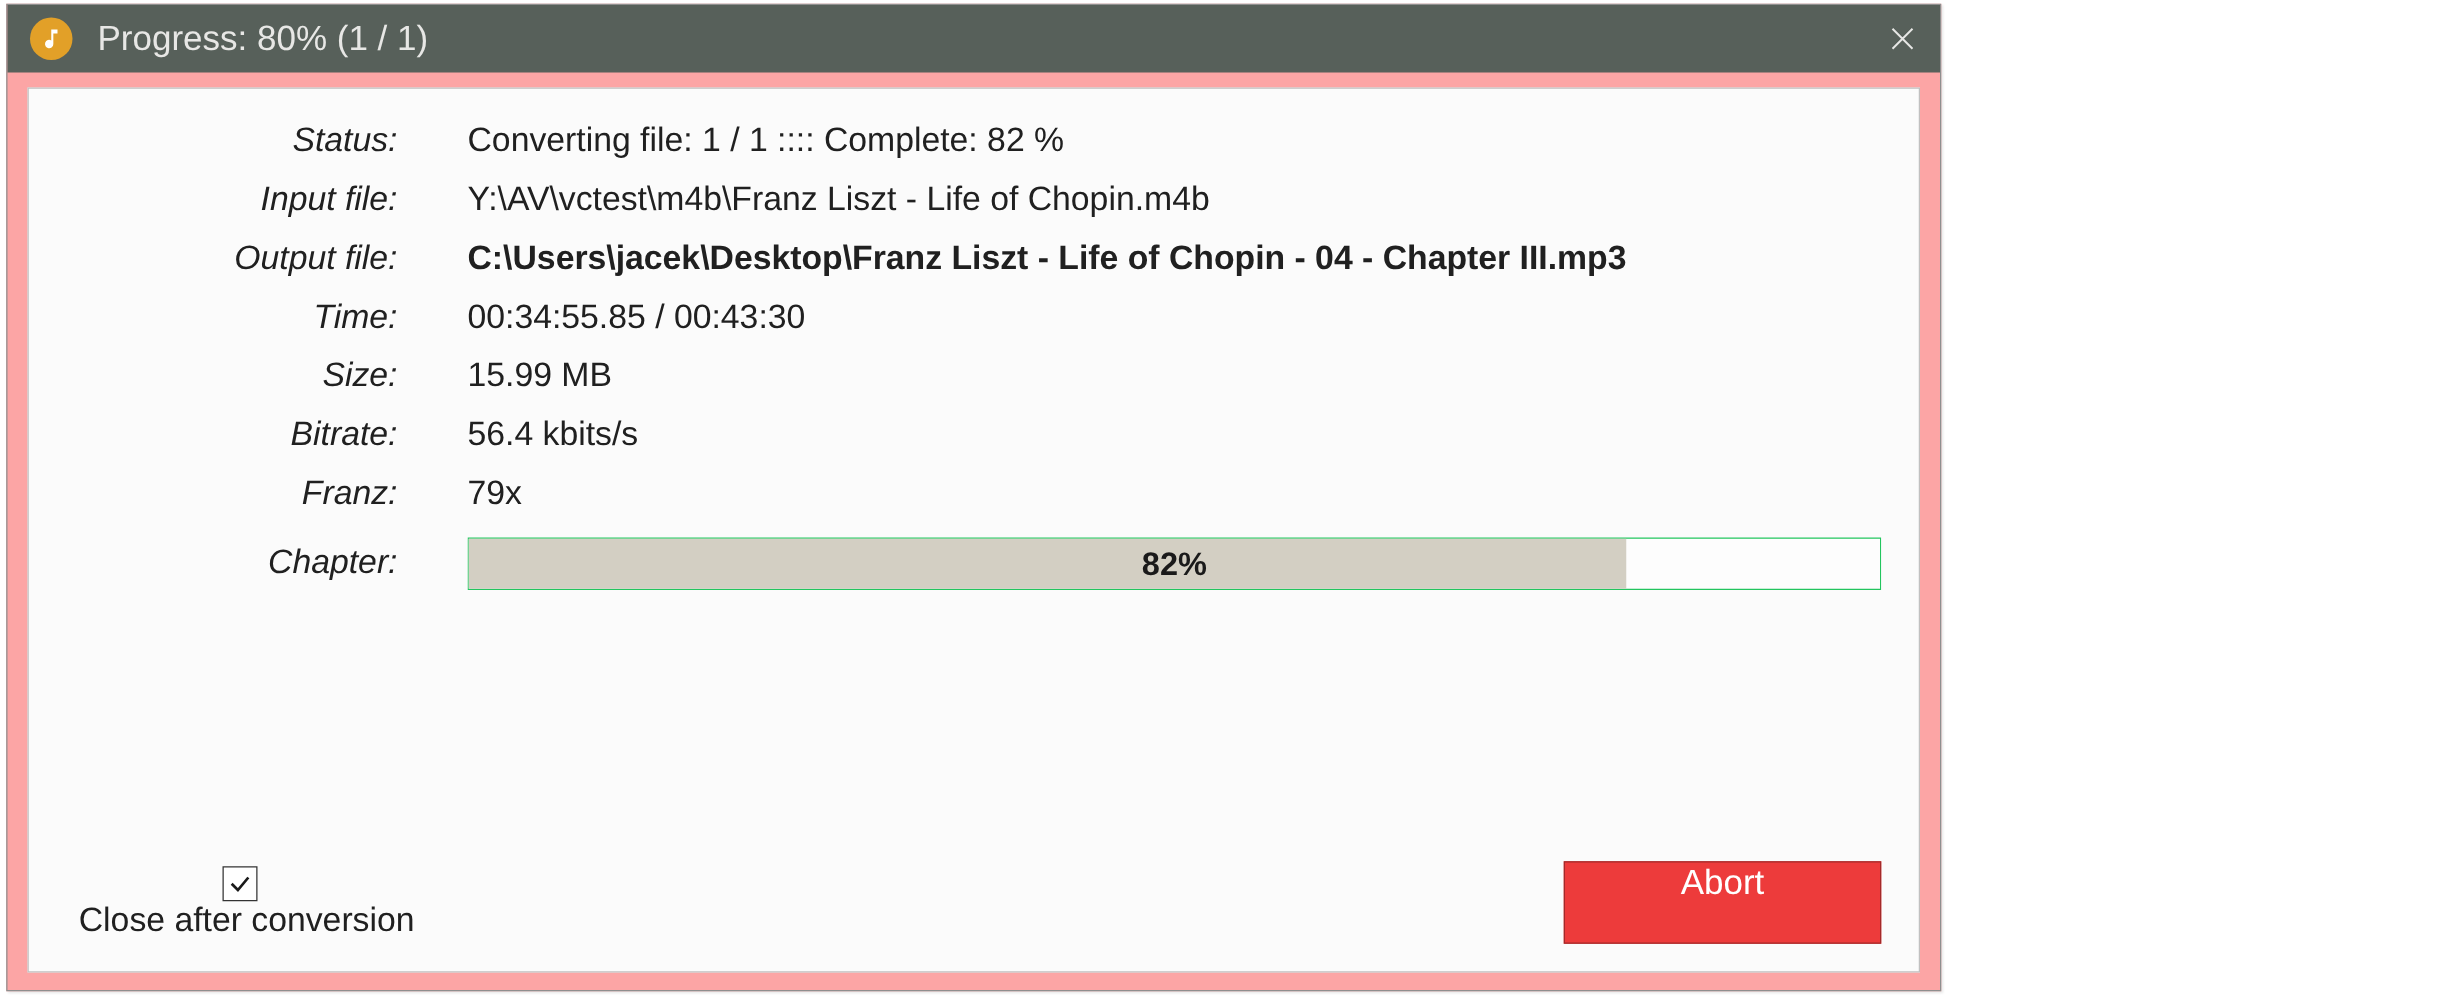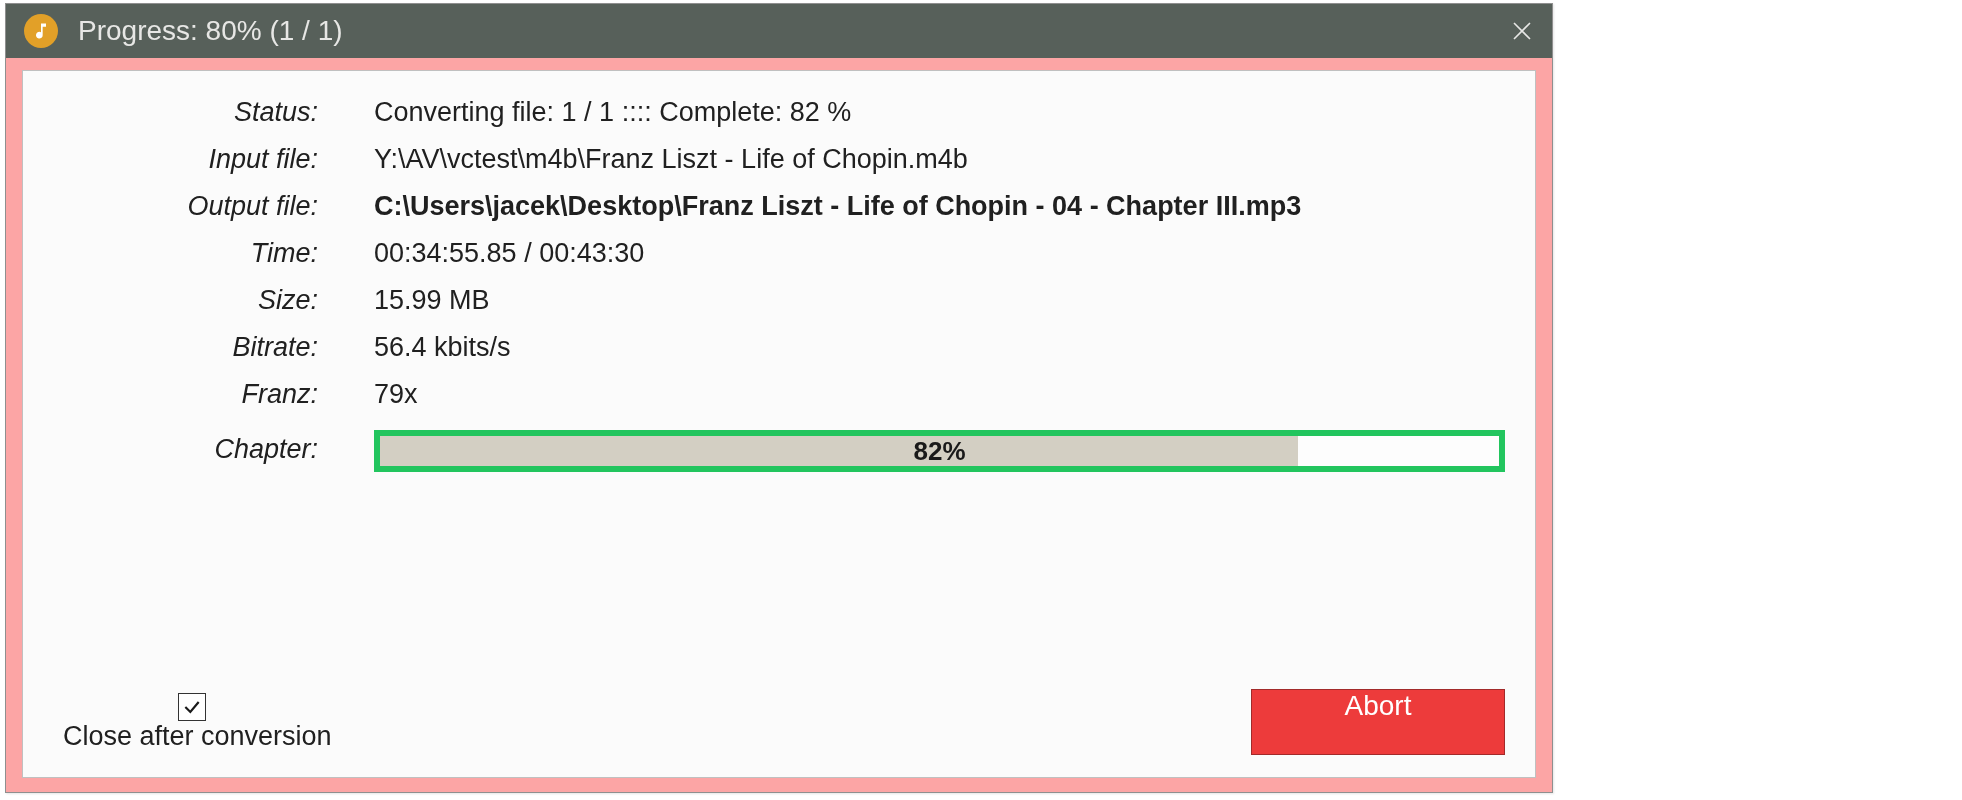--- a/index.html
+++ b/index.html
@@ -89,21 +89,21 @@
   }
   .val.bold { font-weight: 700; }
 
   .progress-cell {
     padding-top: 8px;
   }
   .progress-bar {
     position: relative;
     width: 100%;
     height: 42px;
-    border: 6px solid #22c55e;
+    border: 1px solid #22c55e;
     background: #fdfdfd;
     box-sizing: border-box;
     margin-top: -4px;
   }
   .progress-fill {
     position: absolute;
     left: 0; top: 0; bottom: 0;
     background: #d3cfc3;
   }
   .progress-text {

